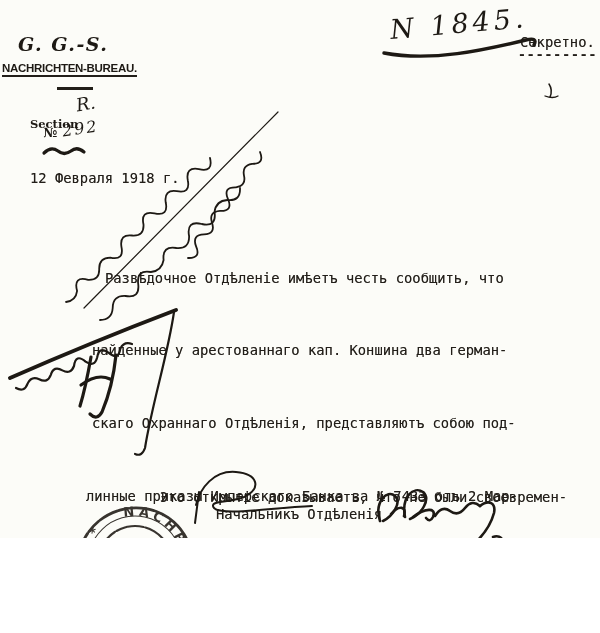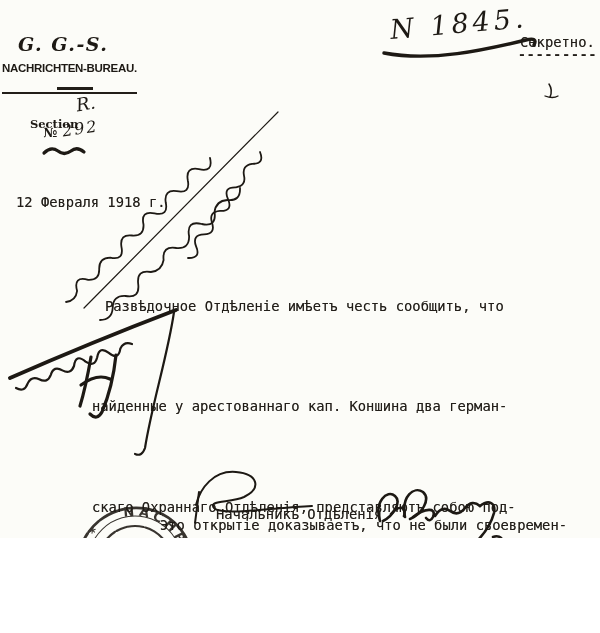--- a/index.html
+++ b/index.html
@@ -14,38 +14,38 @@
   }
   .hw{ 
     position:absolute; font-family:"DejaVu Serif",serif; font-style:italic;
     color:#1d1914; white-space:pre;
   }
   .serifprint{ position:absolute; font-family:"DejaVu Serif",serif; color:#1d1914; }
   .sansprint{ position:absolute; font-family:"Liberation Sans","DejaVu Sans",sans-serif; color:#1d1914; }
 
   #gg{ left:18px; top:33px; font-size:19px; font-weight:700; font-style:italic; letter-spacing:1.5px; }
   #nb{ left:2px; top:62px; font-size:11.5px; font-weight:700; letter-spacing:-0.3px;
-       border-bottom:2px solid #221e19; padding-bottom:18px; }
+       border-bottom:2px solid #221e19; padding-bottom:1px; }
   #rule1{ position:absolute; left:57px; top:87px; width:36px; height:3px; background:#221e19; }
   #sectionlbl{ left:30px; top:117px; font-size:11.5px; font-weight:700; }
   #sectionval{ left:76px; top:93px; font-size:18px; transform:rotate(-10deg); }
   #nolbl{ left:43px; top:125px; font-size:13px; font-weight:700; }
   #noval{ left:62px; top:119px; font-size:16px; transform:rotate(-8deg); letter-spacing:2px; }
 
   #docnum{ left:390px; top:8px; font-size:27px; letter-spacing:4px; transform:rotate(-5deg); font-weight:500; }
   #secret{ left:520px; top:34px; font-size:13.8px; }
   #secretdash{ left:518px; top:47px; font-size:13px; letter-spacing:1px; font-weight:700; }
 
   #addressee{ left:158px; top:76px; }
-  #dateline{ left:16px; top:170px;margin-top:24px; }
+  #dateline{ left:30px; top:170px; }
 
   .bodyblock{ position:absolute; line-height:24.3px; }
   #para1{ left:62px; top:217px; }
   #para2{ left:143px; top:436px; }
-  .bline{ white-space:pre;margin-top:28px; }
+  .bline{ white-space:pre; }
 
   #chieflbl{ left:216px; top:506px; }
   #adjlbl{ left:202px; top:553px; }
 
   #decos, #stampsvg{ position:absolute; pointer-events:none; }
   #decos{ left:0; top:0; }
   #stampsvg{ left:70px; top:500px; opacity:.88; }
   svg path, svg line, svg ellipse, svg circle{ stroke:#1d1914; fill:none; stroke-linecap:round; }
   #stampsvg text{ font-family:"DejaVu Sans",sans-serif; font-weight:700; font-size:13px;
                   letter-spacing:3.5px; fill:#1d1914; stroke:none; }

